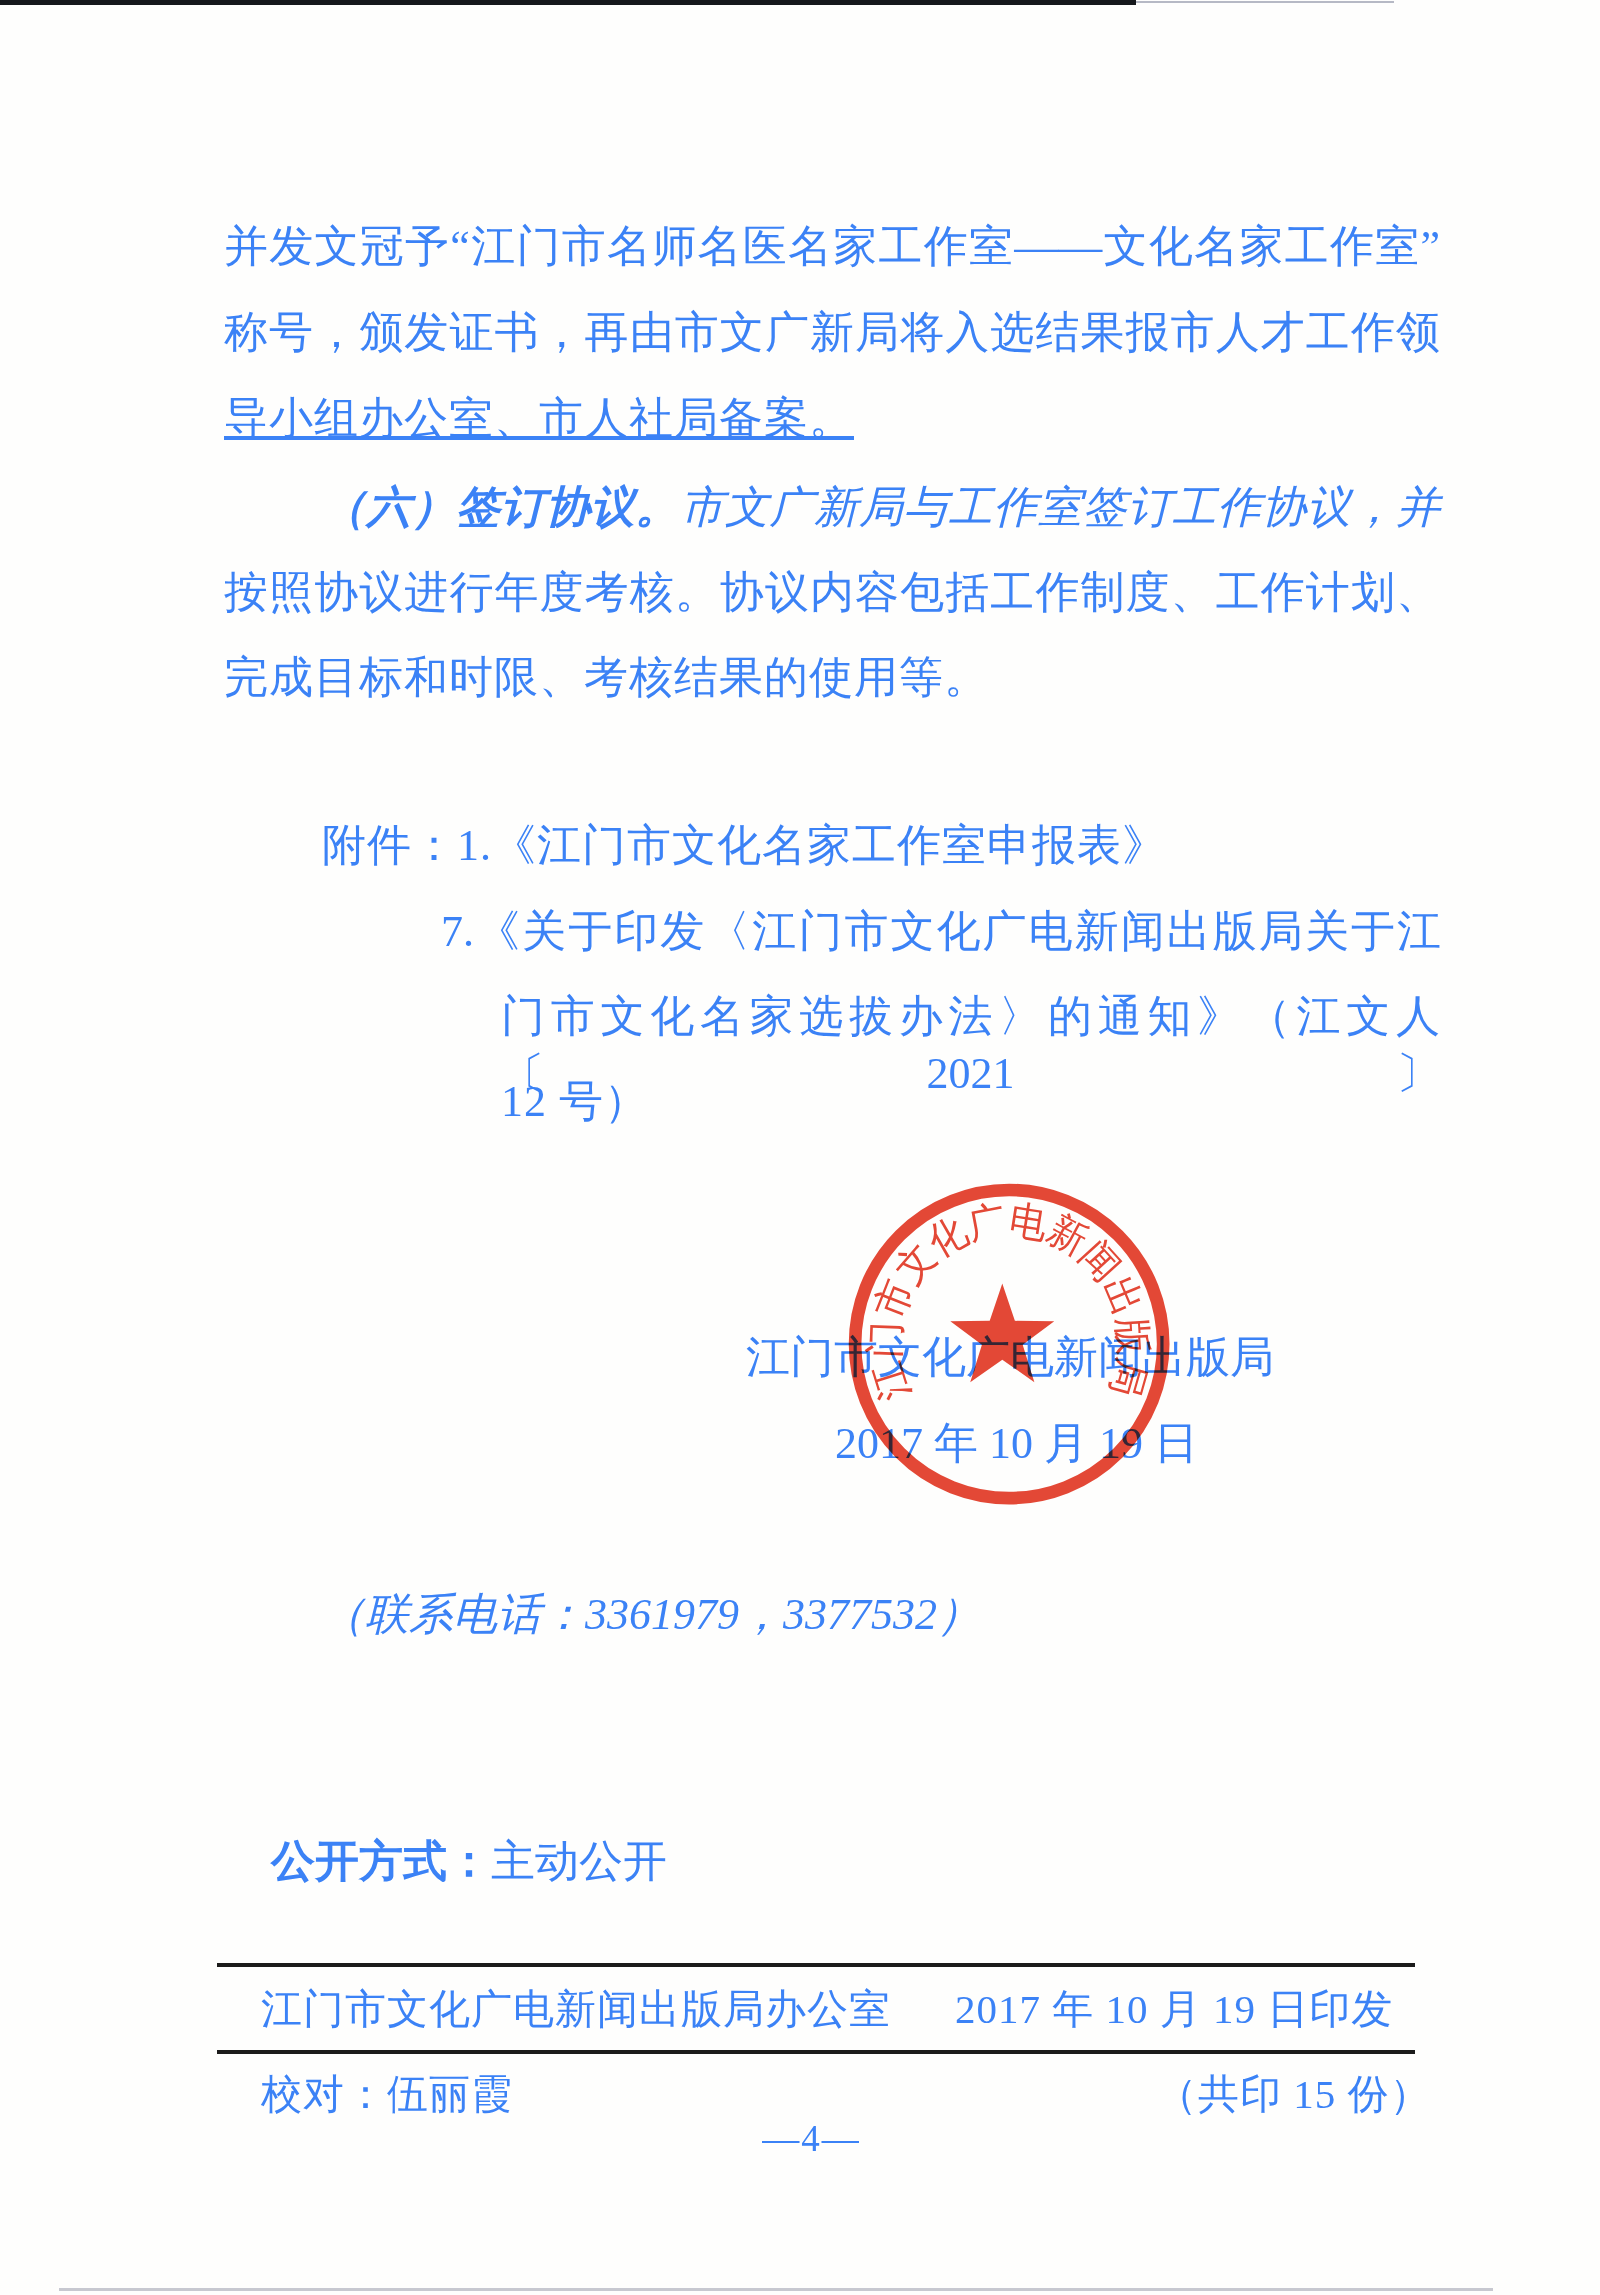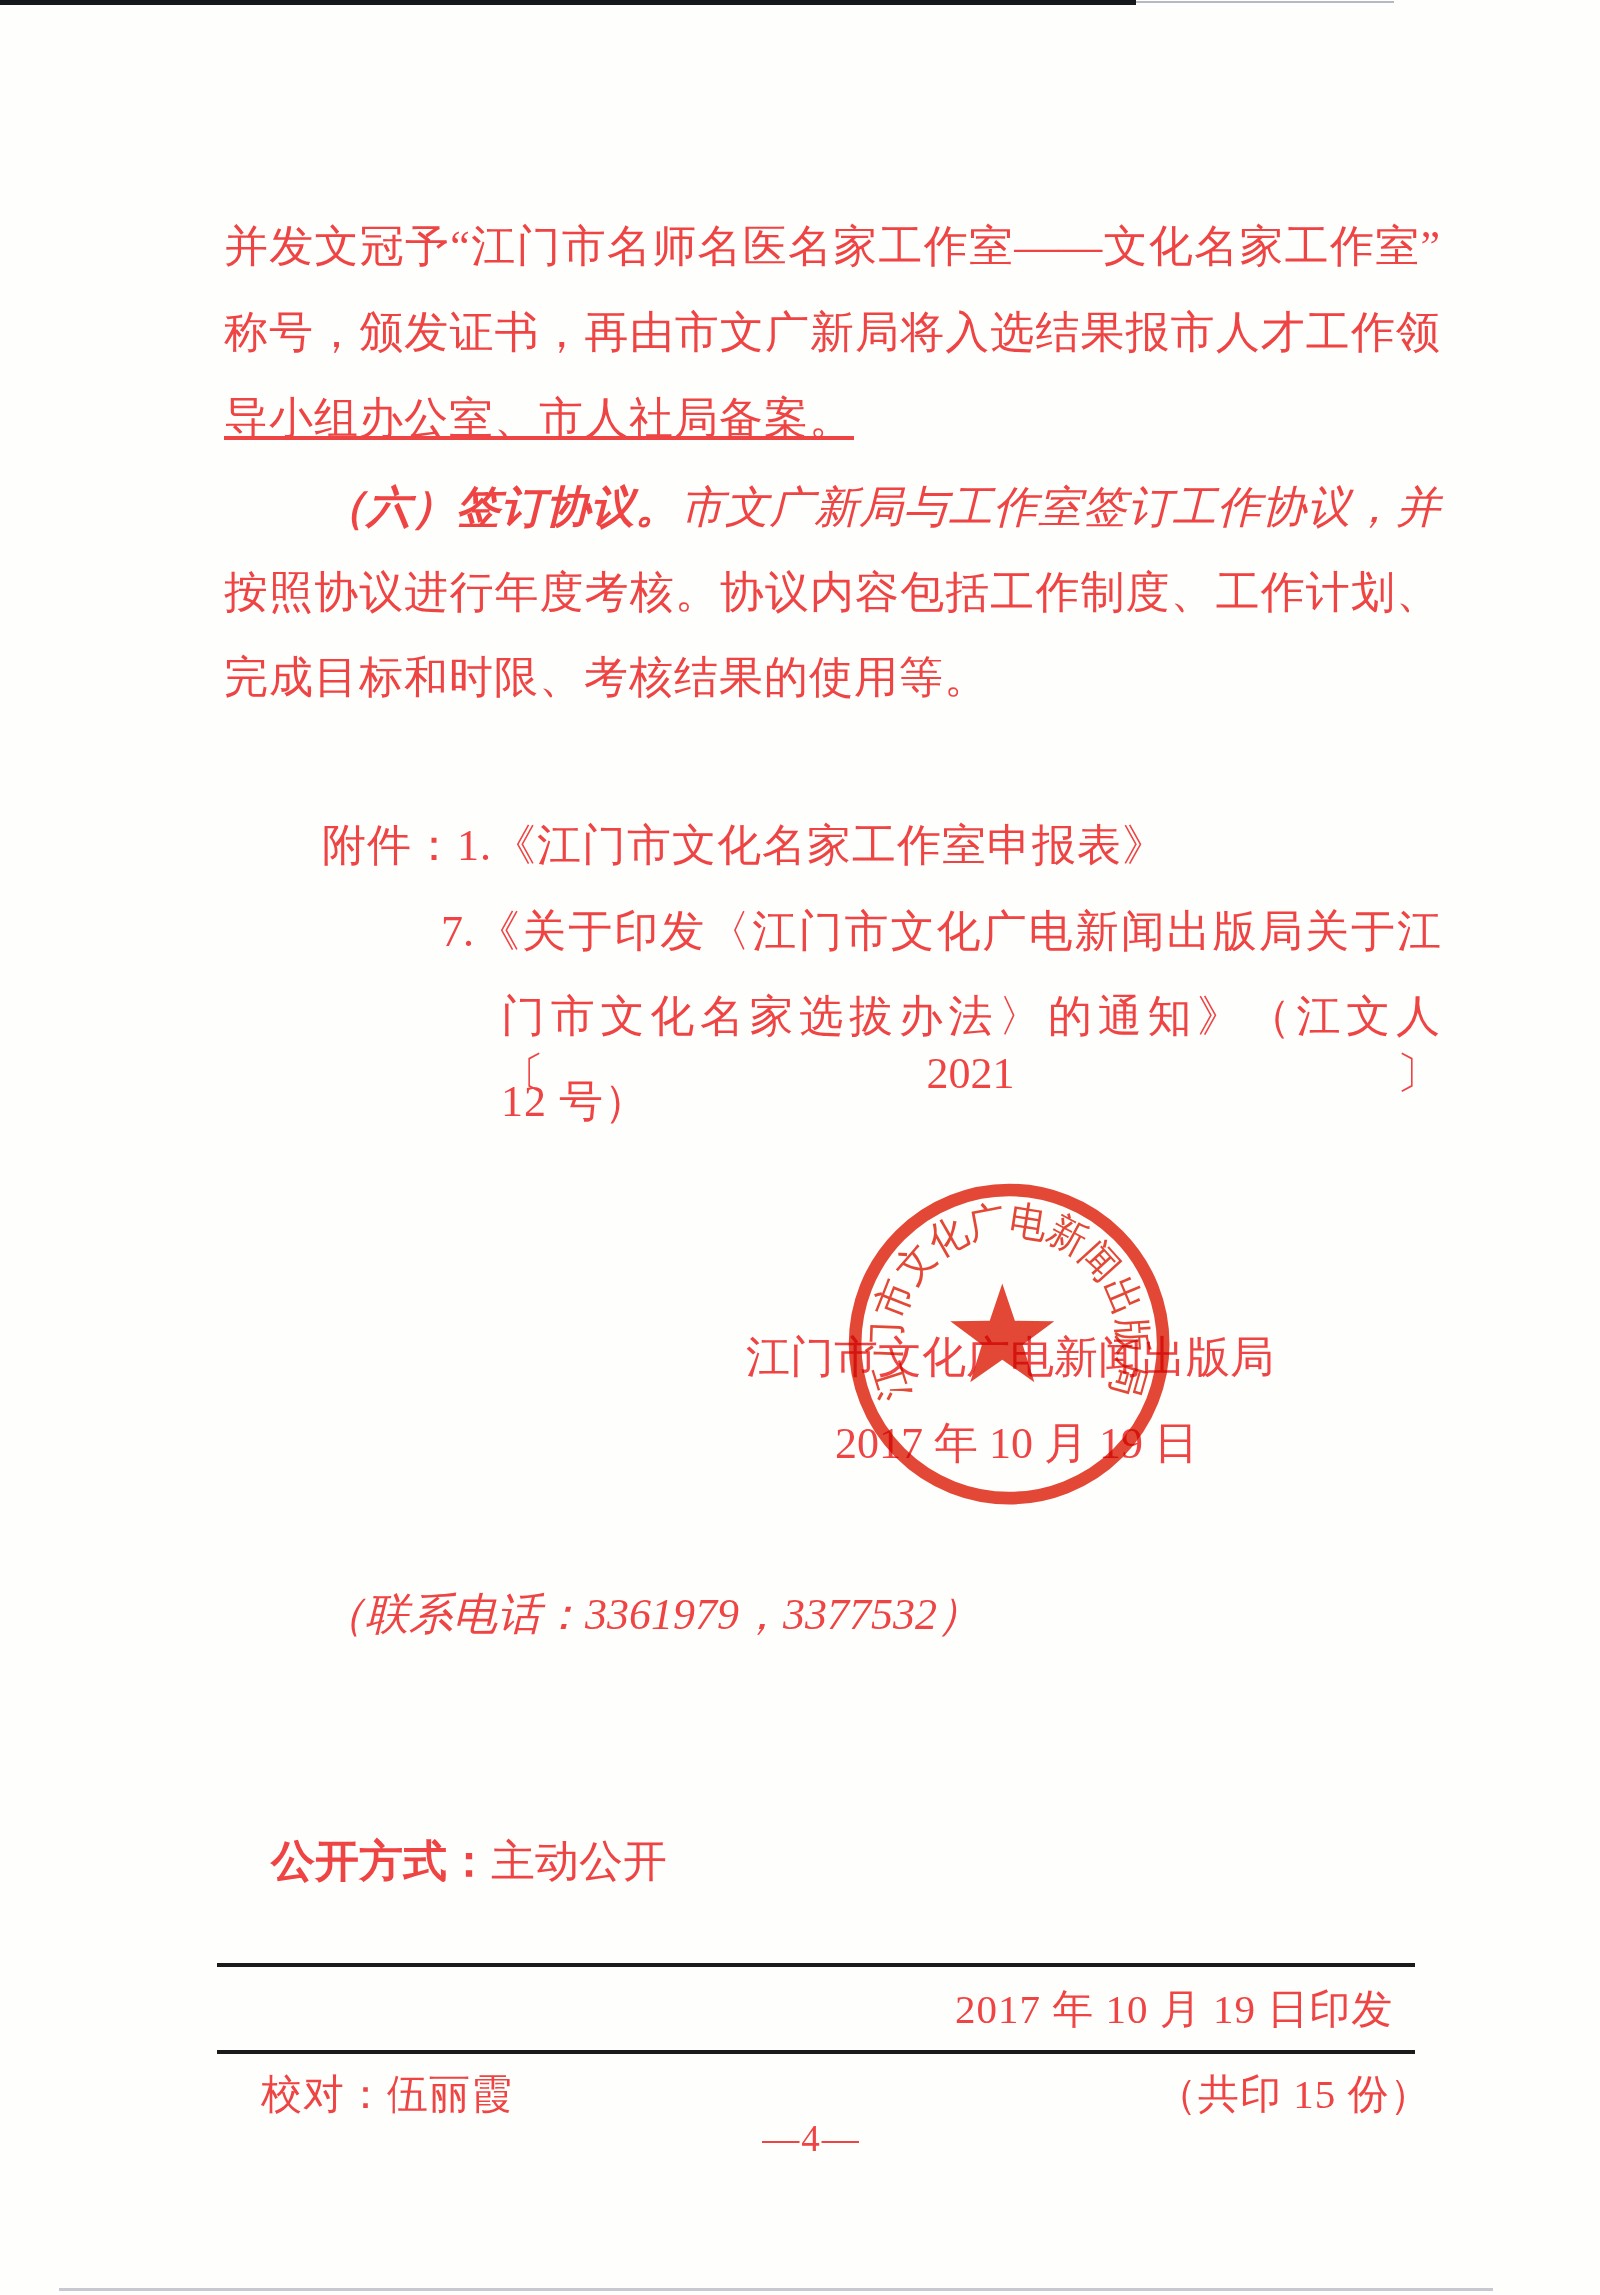--- a/index.html
+++ b/index.html
@@ -3,21 +3,21 @@
 <meta charset="utf-8">
 <style>
   html,body{margin:0;padding:0;background:#e8e8e8;}
   .page{
     position:relative;
     width:1600px;height:2296px;
     margin:0 auto;
     background:#fefefd;
     overflow:hidden;
     font-family:"Liberation Serif","DejaVu Serif",serif;
-    color:#ef4444;
+    color:#3b82f6;
   }
   .line{
     position:absolute;
     font-size:44px;
     line-height:57px;
     white-space:nowrap;
     letter-spacing:1px;
   }
   .just{
     white-space:normal;
@@ -71,20 +71,21 @@
   </svg>
 
   <div class="line" style="left:321px;top:1586px;letter-spacing:0;font-style:italic;">（联系电话：3361979，3377532）</div>
 
   <div class="line" style="left:223px;top:1832px;letter-spacing:0;margin-left:48px;">
     <span class="hei">公开方式：</span><span>主动公开</span>
   </div>
 
   <div class="rule" style="top:1963px;"></div>
 
+  <div class="line footer-text" style="left:261px;top:1984px;">江门市文化广电新闻出版局办公室</div>
   <div class="line footer-text" style="left:955px;top:1984px;">2017 年 10 月 19 日印发</div>
 
   <div class="rule" style="top:2050px;"></div>
 
   <div class="line footer-text" style="left:261px;top:2069px;">校对：伍丽霞</div>
   <div class="line footer-text" style="left:1156px;top:2069px;">（共印 15 份）</div>
 
   <div class="line pagenum" style="left:714px;top:2110px;width:195px;text-align:center;">—4—</div>
 
 </div>

